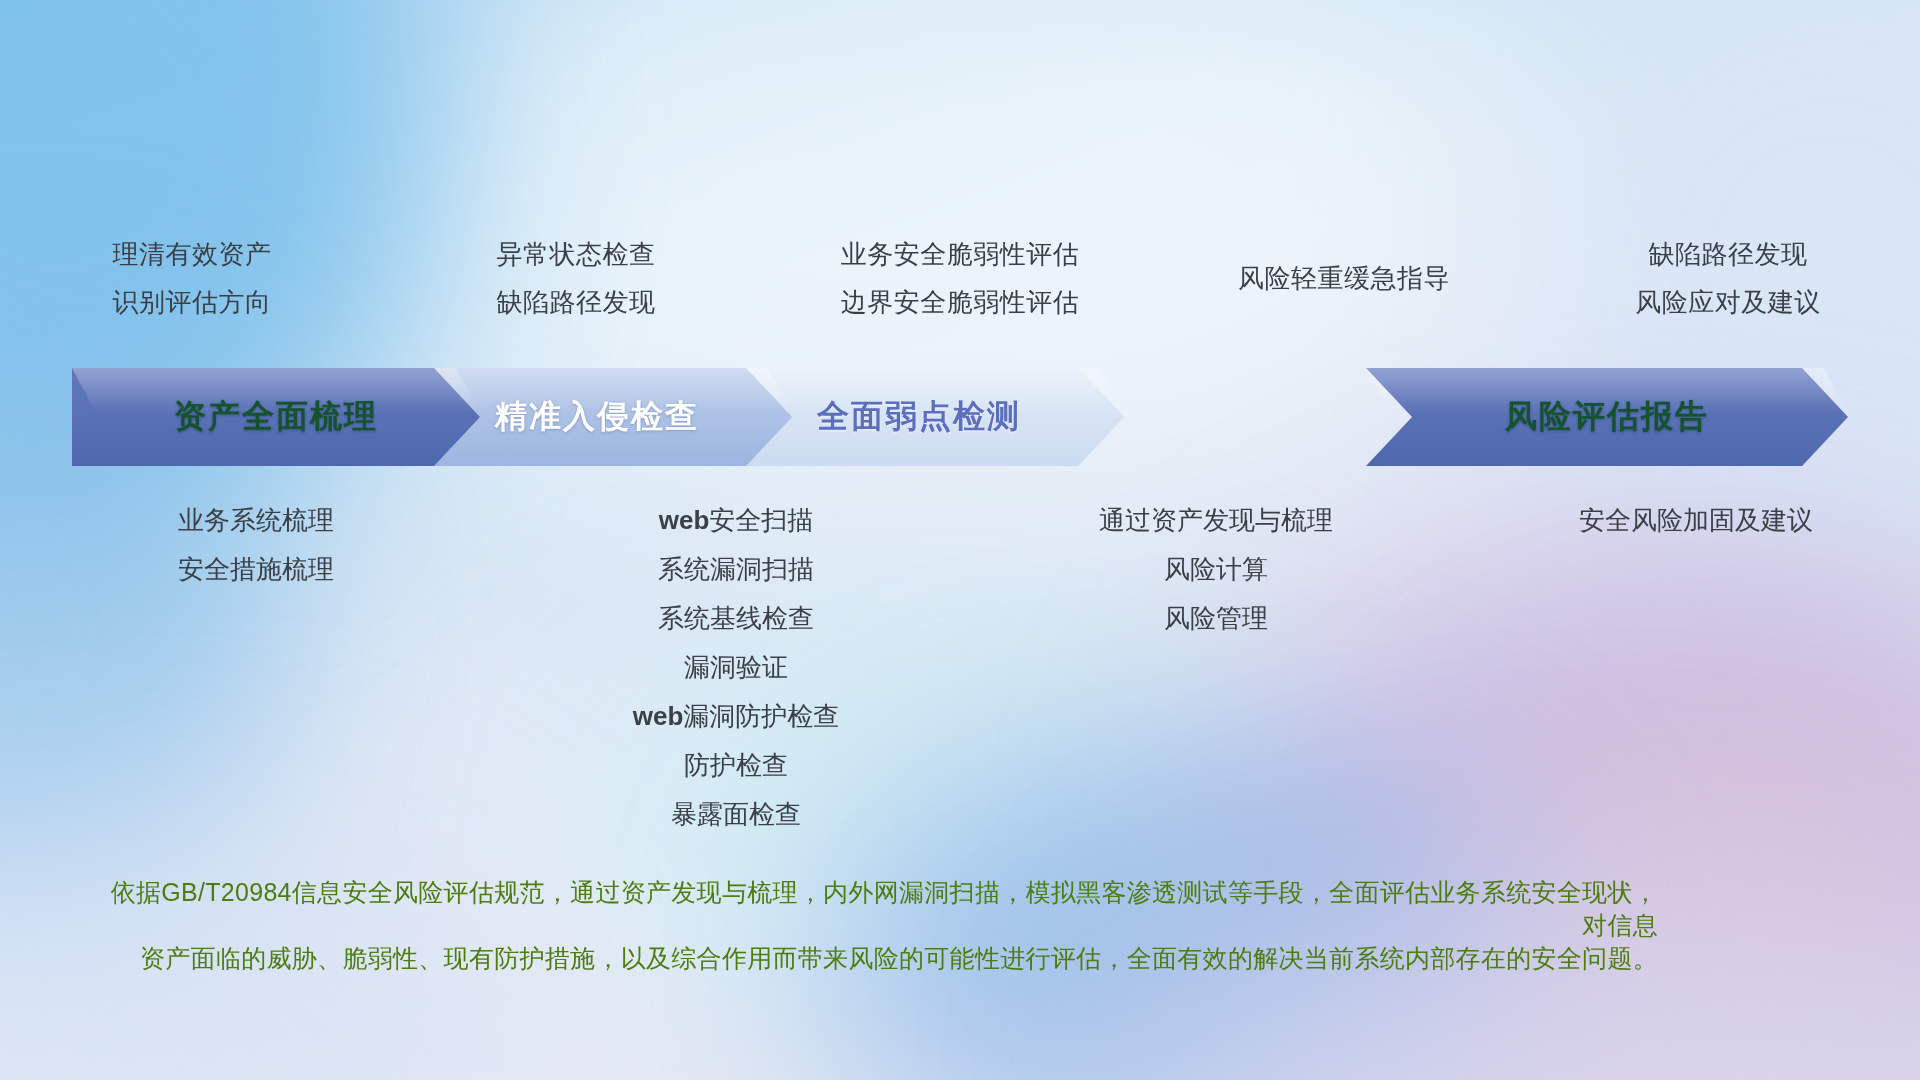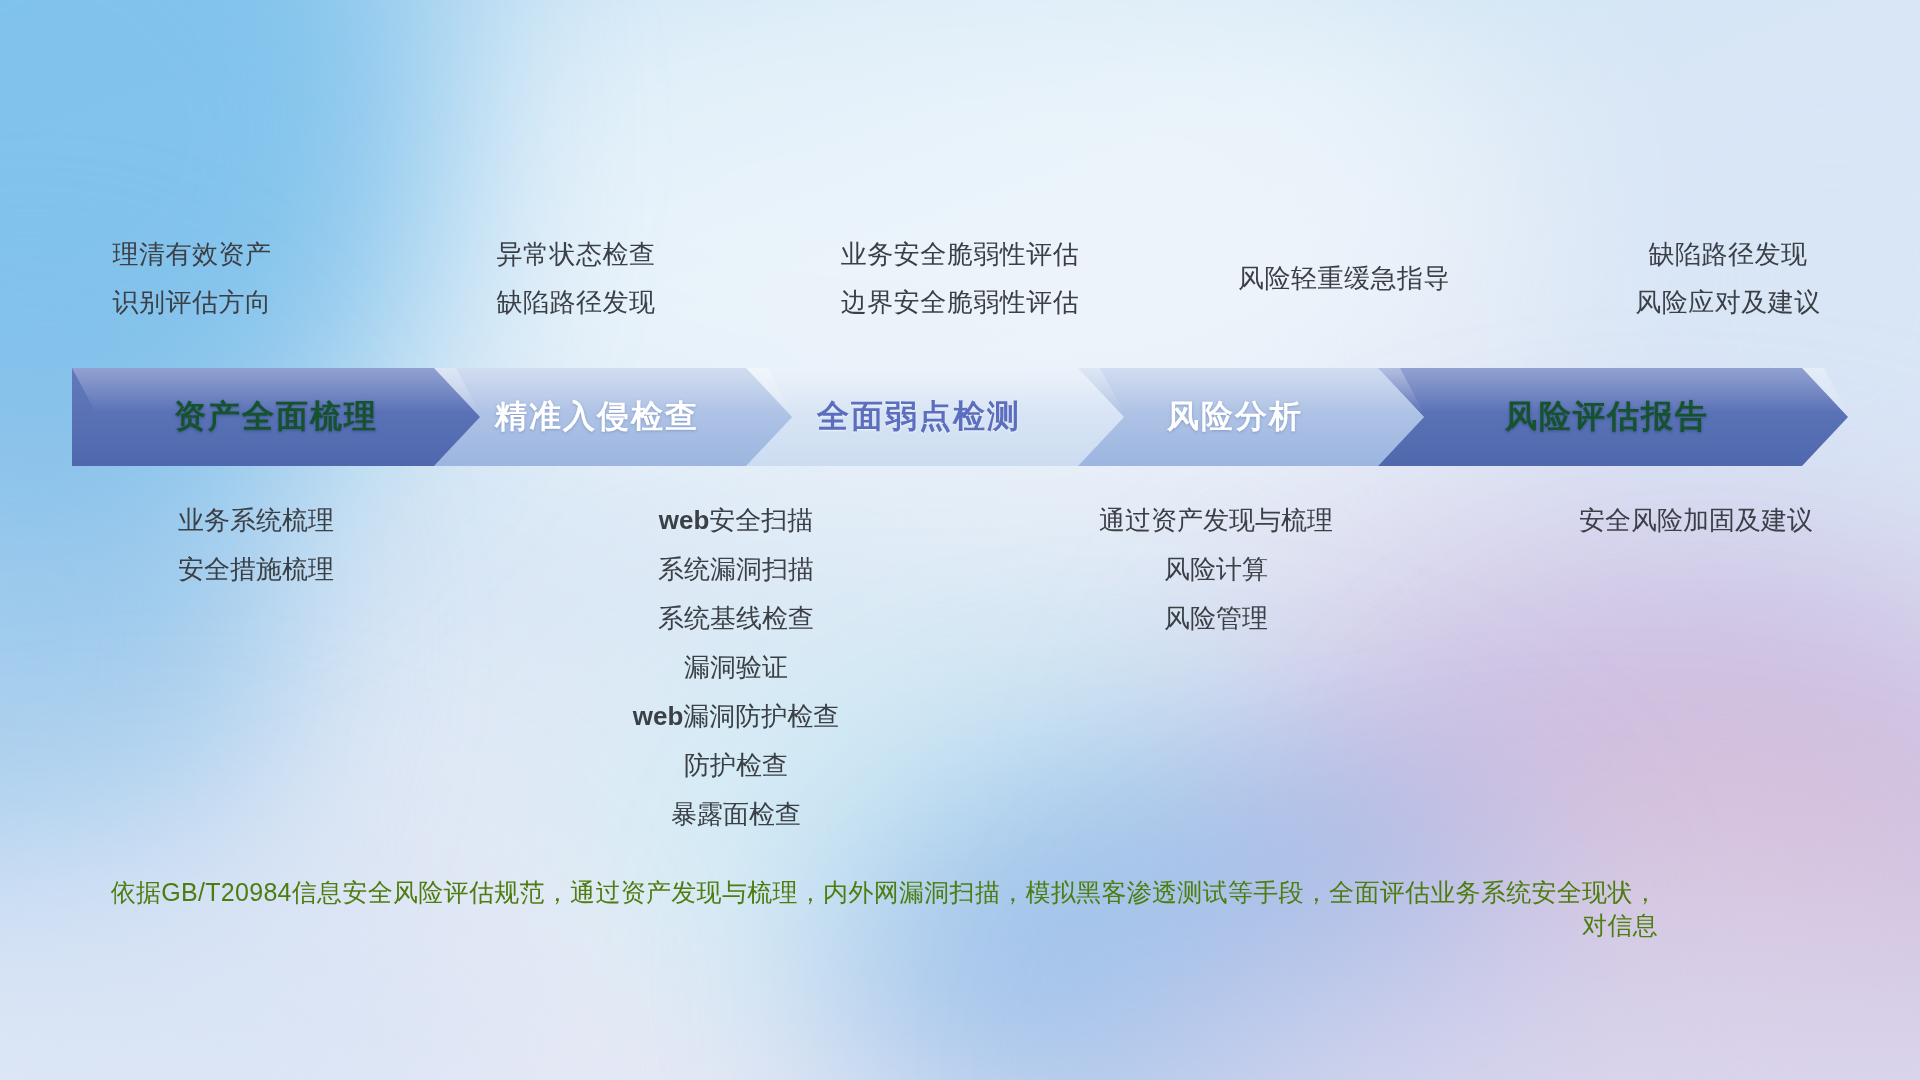--- a/index.html
+++ b/index.html
@@ -182,26 +182,20 @@
       <span class="lbl">精准入侵检查</span>
     </div>
 
     <div class="seg pale" style="left:642px;width:410px;z-index:13;">
       <div class="edge"></div>
       <div class="face"></div>
       <div class="gloss"></div>
       <span class="lbl">全面弱点检测</span>
     </div>
 
-    <div class="seg mid" style="left:974px;width:378px;z-index:12;">
-      <div class="edge"></div>
-      <div class="face"></div>
-      <div class="gloss"></div>
-      <span class="lbl">风险分析</span>
-    </div>
 
     <div class="seg dark" style="left:1294px;width:482px;z-index:11;">
       <div class="edge"></div>
       <div class="face"></div>
       <div class="gloss"></div>
       <span class="lbl">风险评估报告</span>
     </div>
   </div>
 
   <div class="row" id="bottom-row">
@@ -223,15 +217,16 @@
         <div class="item">风险计算</div>
         <div class="item">风险管理</div>
       </div>
     <div class="col bot-col">
         <div class="item">安全风险加固及建议</div>
       </div>
   </div>
 
   <div id="footer">
     <span>依据GB/T20984信息安全风险评估规范，通过资产发现与梳理，内外网漏洞扫描，模拟黑客渗透测试等手段，全面评估业务系统安全现状，对信息</span>
+    <span>资产面临的威胁、脆弱性、现有防护措施，以及综合作用而带来风险的可能性进行评估，全面有效的解决当前系统内部存在的安全问题。</span>
   </div>
 
 </div>
 
 </body></html>

